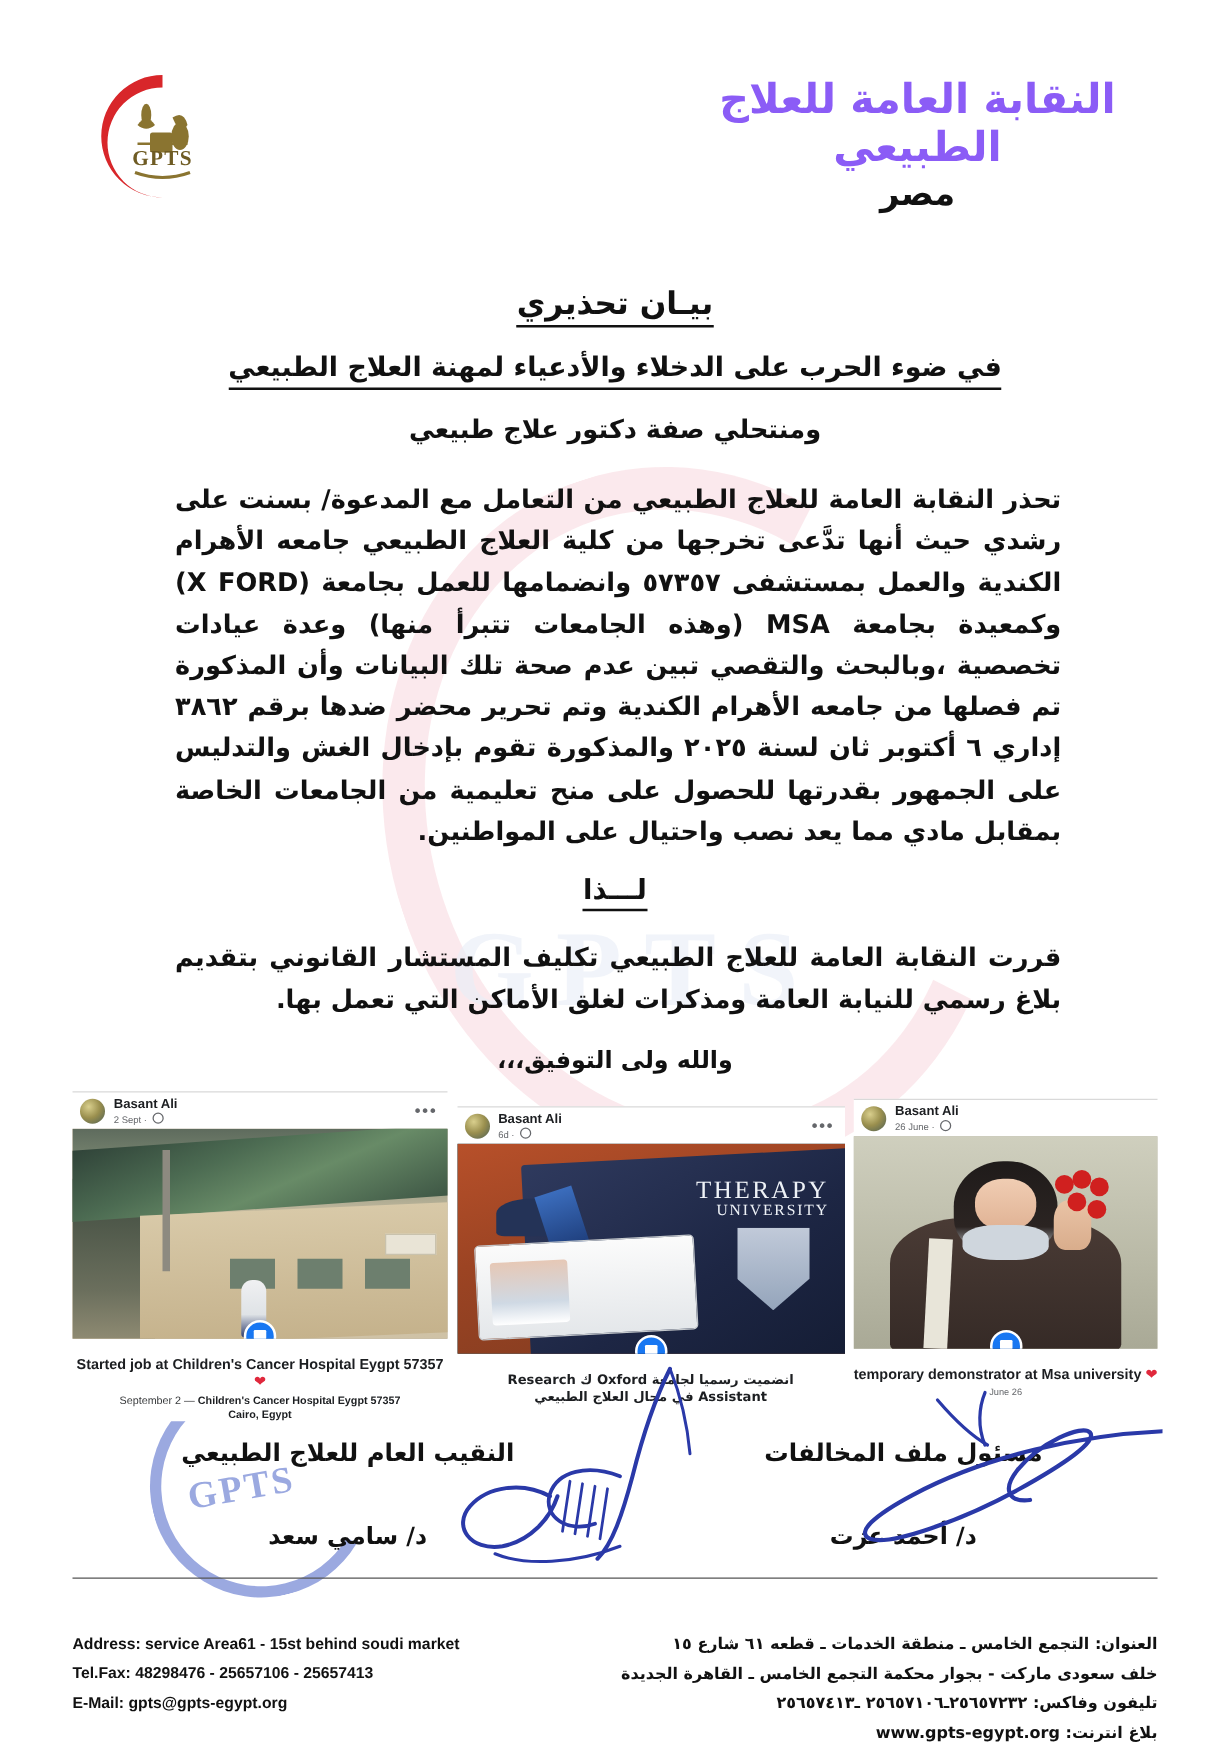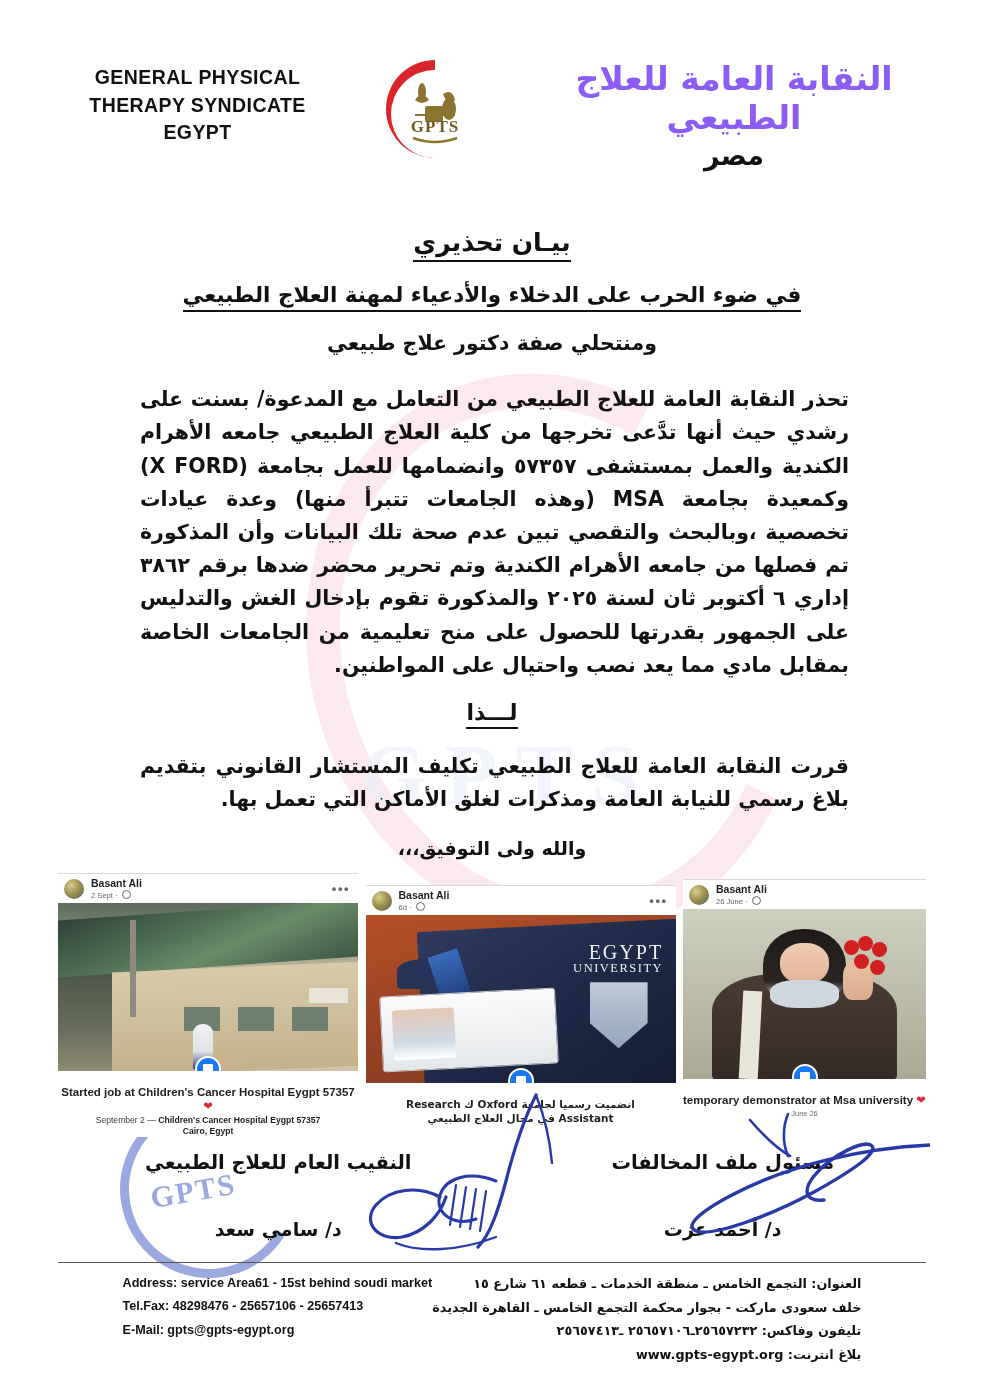--- a/index.html
+++ b/index.html
@@ -343,42 +343,41 @@
     color:#4a63c8; letter-spacing: 2px; font-family:"Liberation Serif", serif;
     transform: rotate(-10deg);
   }
 
   
   .foot-rule {
     position: absolute; left: 58px; right: 58px; top: 1262px;
     border-top: 1.5px solid #555; z-index: 2;
   }
   .footer {
-    position: absolute; left: 58px; right: 58px; top: 1272px;
-    display: flex; justify-content: center; z-index: 2;
+    position: absolute; left: 58px; right: 58px; top: 1304px;
+    display: flex; justify-content: space-between; z-index: 2;
   }
   .foot-en { font-size: 12.6px; font-weight: bold; line-height: 1.85; color:#111; }
   .foot-ar {
     direction: rtl; text-align: right; font-size: 12.8px; font-weight: bold;
     line-height: 1.85; color:#111; font-family:"DejaVu Sans", sans-serif;
   }
 </style>
 </head>
 <body>
 
 <div class="page">
 
   <div class="watermark">
     <div class="wm-ring"></div>
     <div class="wm-text">GPTS</div>
   </div>
 
   <div class="header">
 
-    <div class="hdr-en">GENERAL PHYSICAL THERAPY SYNDICATE EGYPT</div>
 
     <div class="hdr-logo">
       <svg viewBox="0 0 120 110" width="120" height="110" aria-hidden="true">
         <path d="M60 6 A49 49 0 1 0 60 104 A39 39 0 1 1 60 16 Z" fill="#d8262a"></path>
         <g fill="#8a7430">
           <ellipse cx="47" cy="38" rx="4" ry="9"></ellipse>
           <path d="M40 46 q7 -10 14 0 q-7 6 -14 0z"></path>
           <rect x="50" y="52" width="18" height="16" rx="2"></rect>
           <path d="M68 40 q9 -6 12 6 q-6 9 -12 -6z"></path>
           <ellipse cx="74" cy="55" rx="7" ry="11"></ellipse>
@@ -469,21 +468,21 @@
             <span> · </span><span class="globe"></span>
           </div>
         </div>
         <div class="dots">•••</div>
       </div>
 
       <div class="photo ph2">
         <div class="desk"></div>
         <div class="book"></div>
         <div class="oxlabel">
-          <div class="l1">EGYPT</div>
+          <div class="l1">THERAPY</div>
           <div class="l2">UNIVERSITY</div>
         </div>
         <div class="crest"></div>
         <div class="cap"></div>
         <div class="lanyard"></div>
         <div class="badge"></div>
         <div class="badgephoto"></div>
         <div class="fbbadge"></div>
       </div>
 

